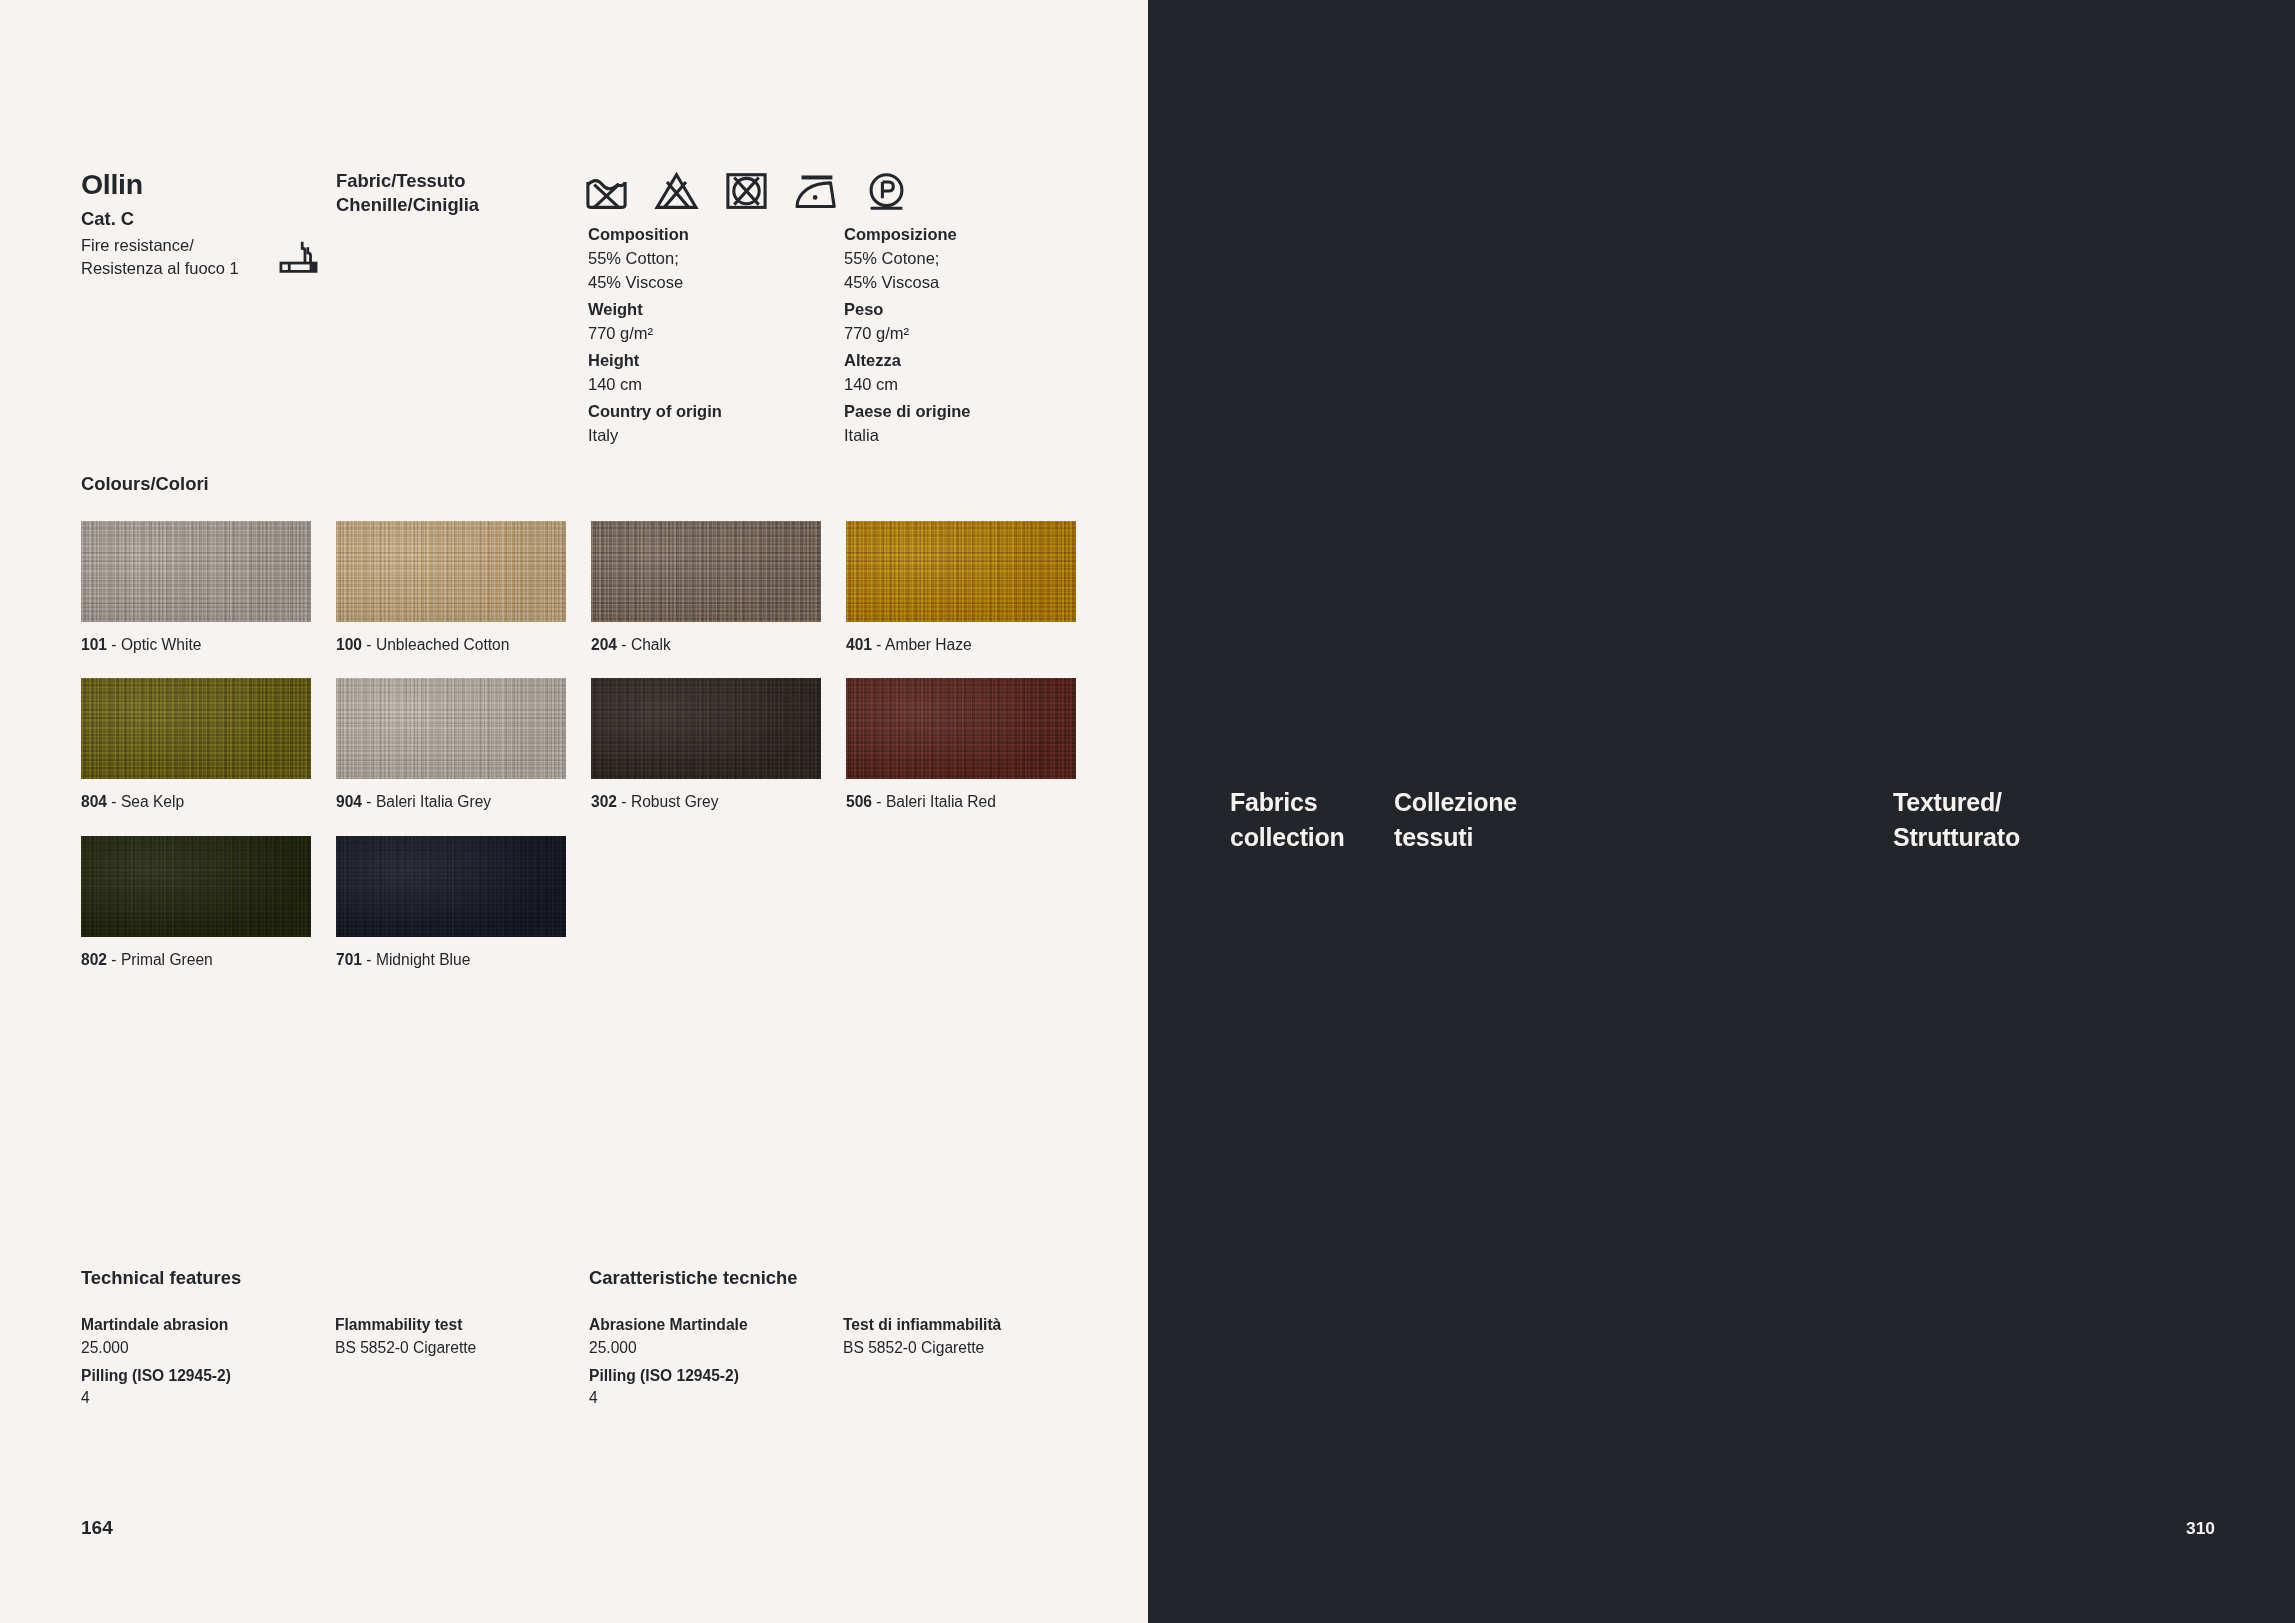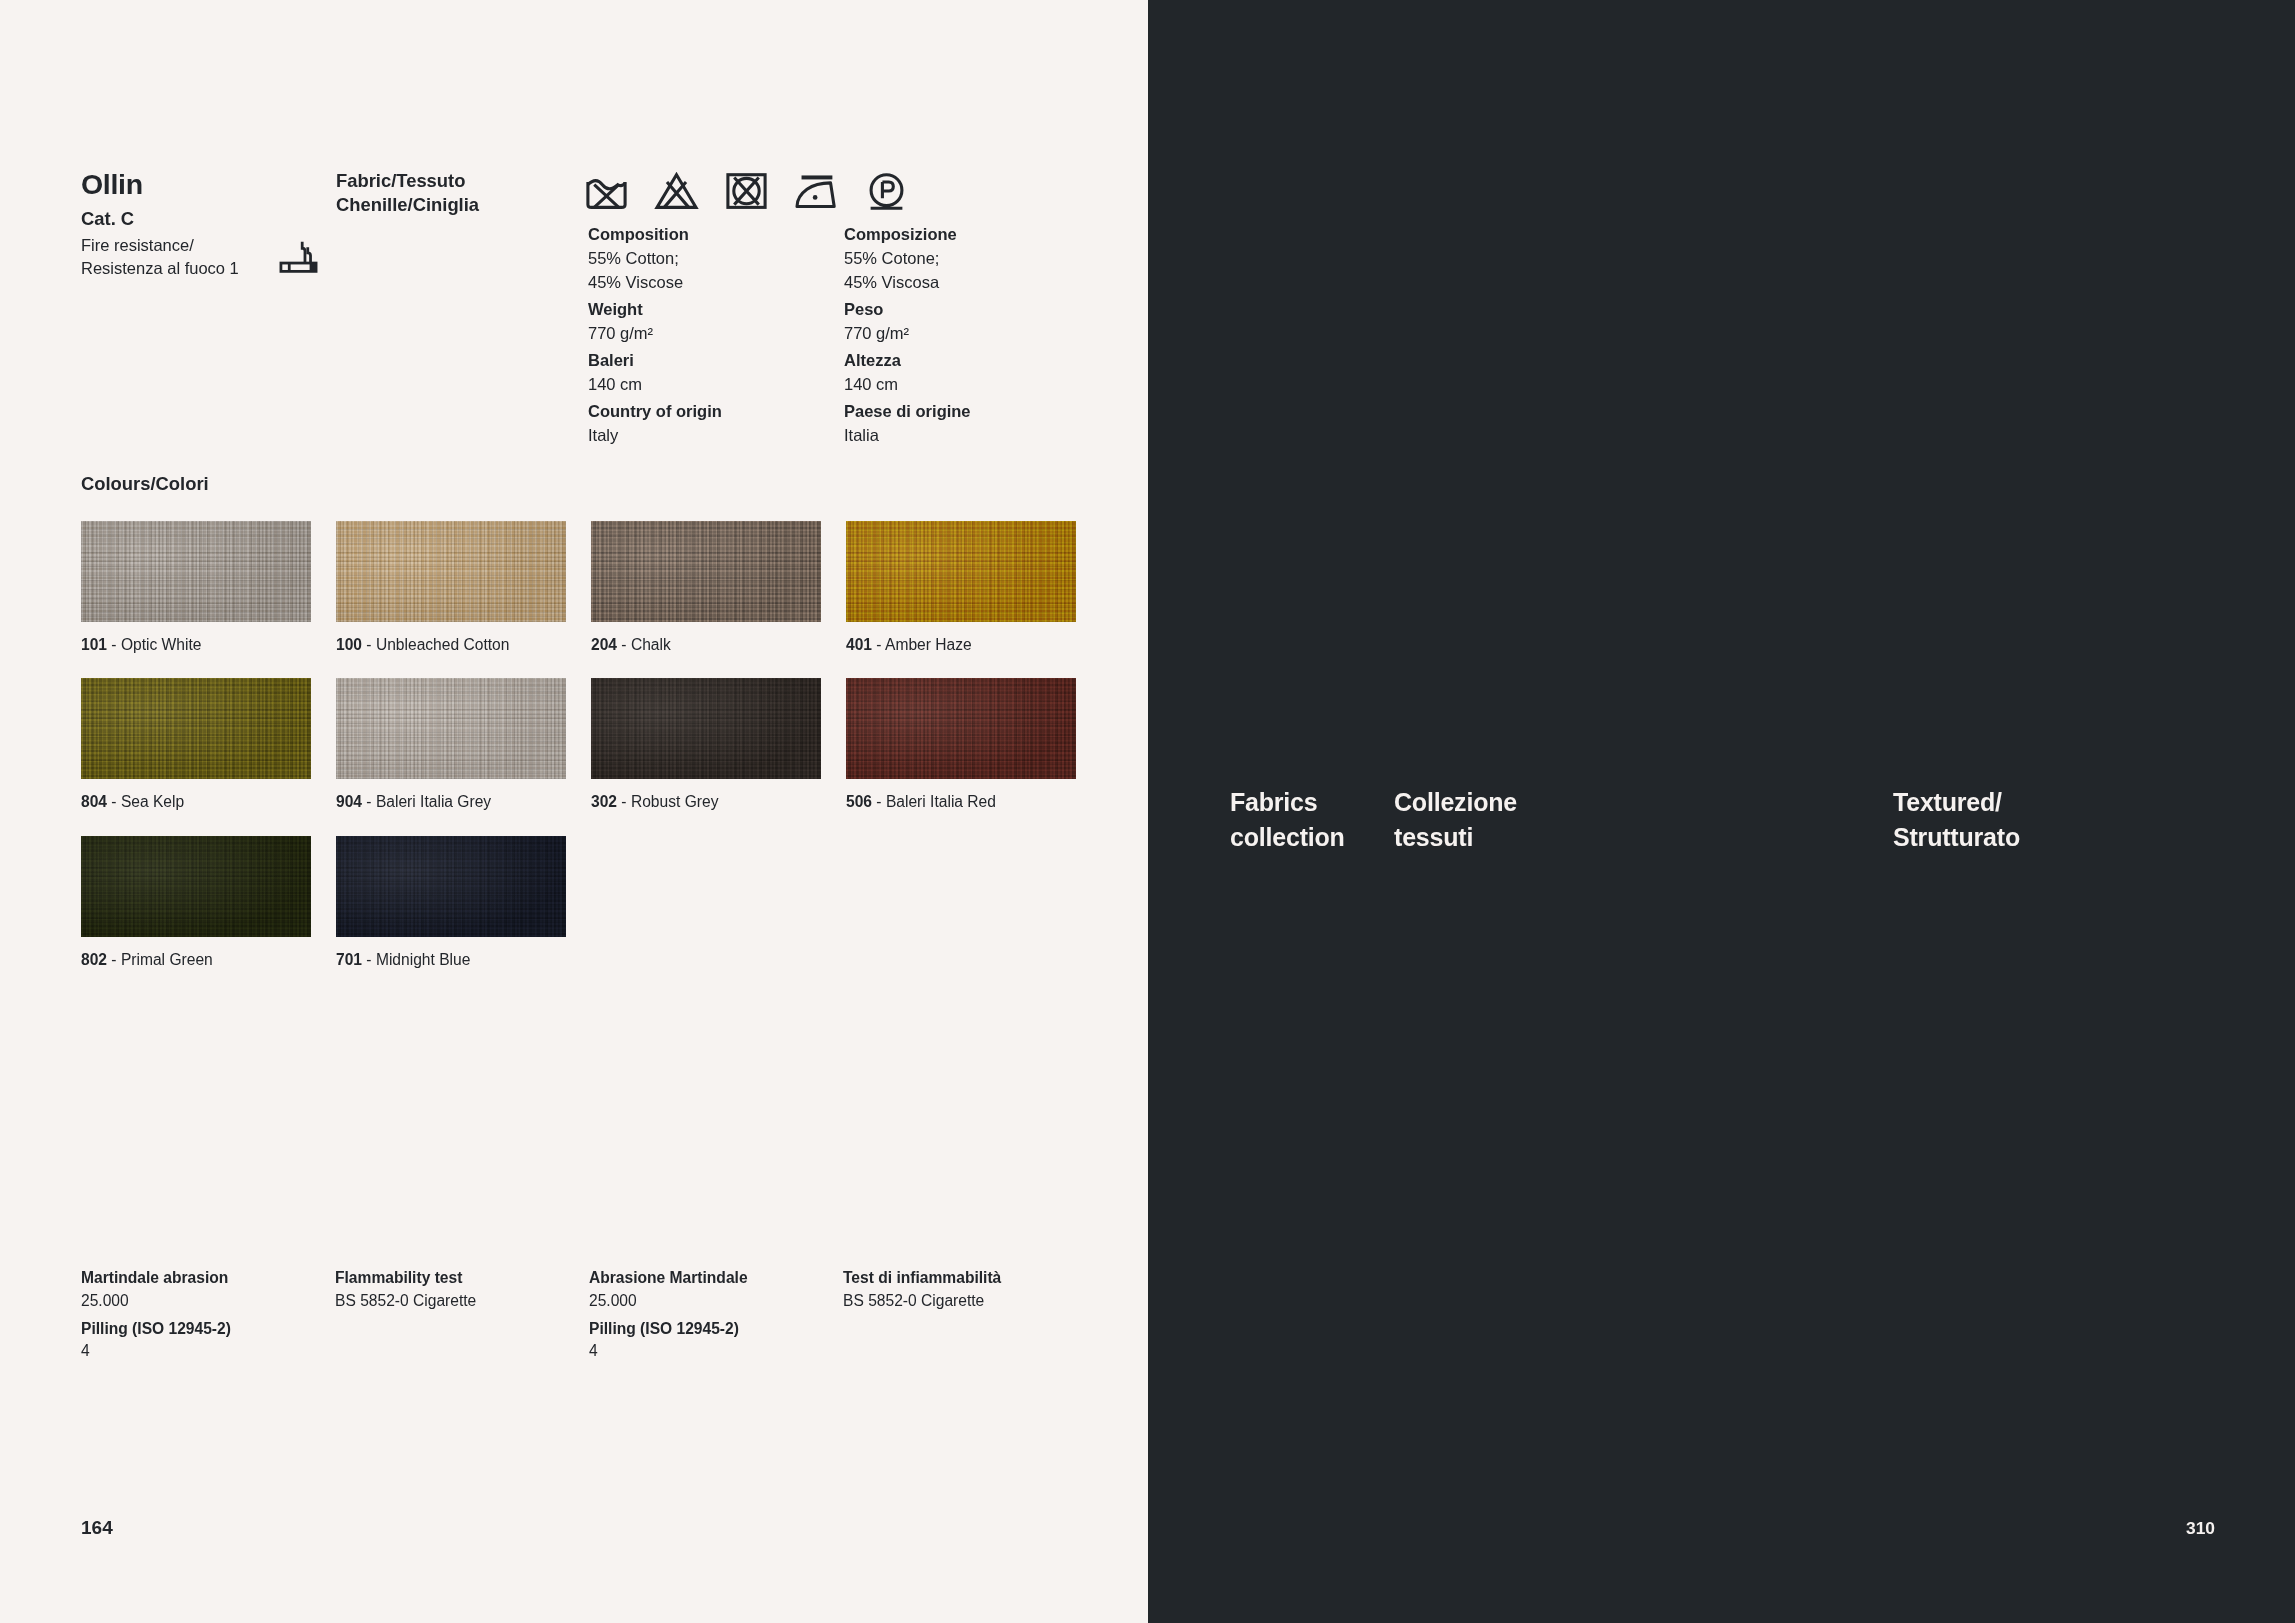--- a/index.html
+++ b/index.html
@@ -321,21 +321,21 @@
       </span>
     </div>
 
     <div class="specs">
       <div class="spec-col">
         <div class="spec-term">Composition</div>
         <div class="spec-def">55% Cotton;
 45% Viscose</div>
         <div class="spec-term">Weight</div>
         <div class="spec-def">770 g/m²</div>
-        <div class="spec-term">Baleri</div>
+        <div class="spec-term">Height</div>
         <div class="spec-def">140 cm</div>
         <div class="spec-term">Country of origin</div>
         <div class="spec-def">Italy</div>
       </div>
       <div class="spec-col">
         <div class="spec-term">Composizione</div>
         <div class="spec-def">55% Cotone;
 45% Viscosa</div>
         <div class="spec-term">Peso</div>
         <div class="spec-def">770 g/m²</div>
@@ -399,20 +399,30 @@
           <div class="swatch-chip" style="background-color: rgb(23, 27, 40);"></div>
           <div class="swatch-label"><span class="swatch-code">701</span><span> - </span><span>Midnight Blue</span></div>
         </div>
 
       </div>
     </div>
 
     <div class="tech">
       <div class="tech-row">
         <div>
+          <div class="tech-title">Technical features</div>
+        </div>
+        <div></div>
+        <div>
+          <div class="tech-title">Caratteristiche tecniche</div>
+        </div>
+        <div></div>
+      </div>
+      <div class="tech-row">
+        <div>
           <div class="tech-term">Martindale abrasion</div>
           <div class="tech-def">25.000</div>
           <div class="tech-term">Pilling (ISO 12945-2)</div>
           <div class="tech-def">4</div>
         </div>
         <div>
           <div class="tech-term">Flammability test</div>
           <div class="tech-def">BS 5852-0 Cigarette</div>
         </div>
         <div>

